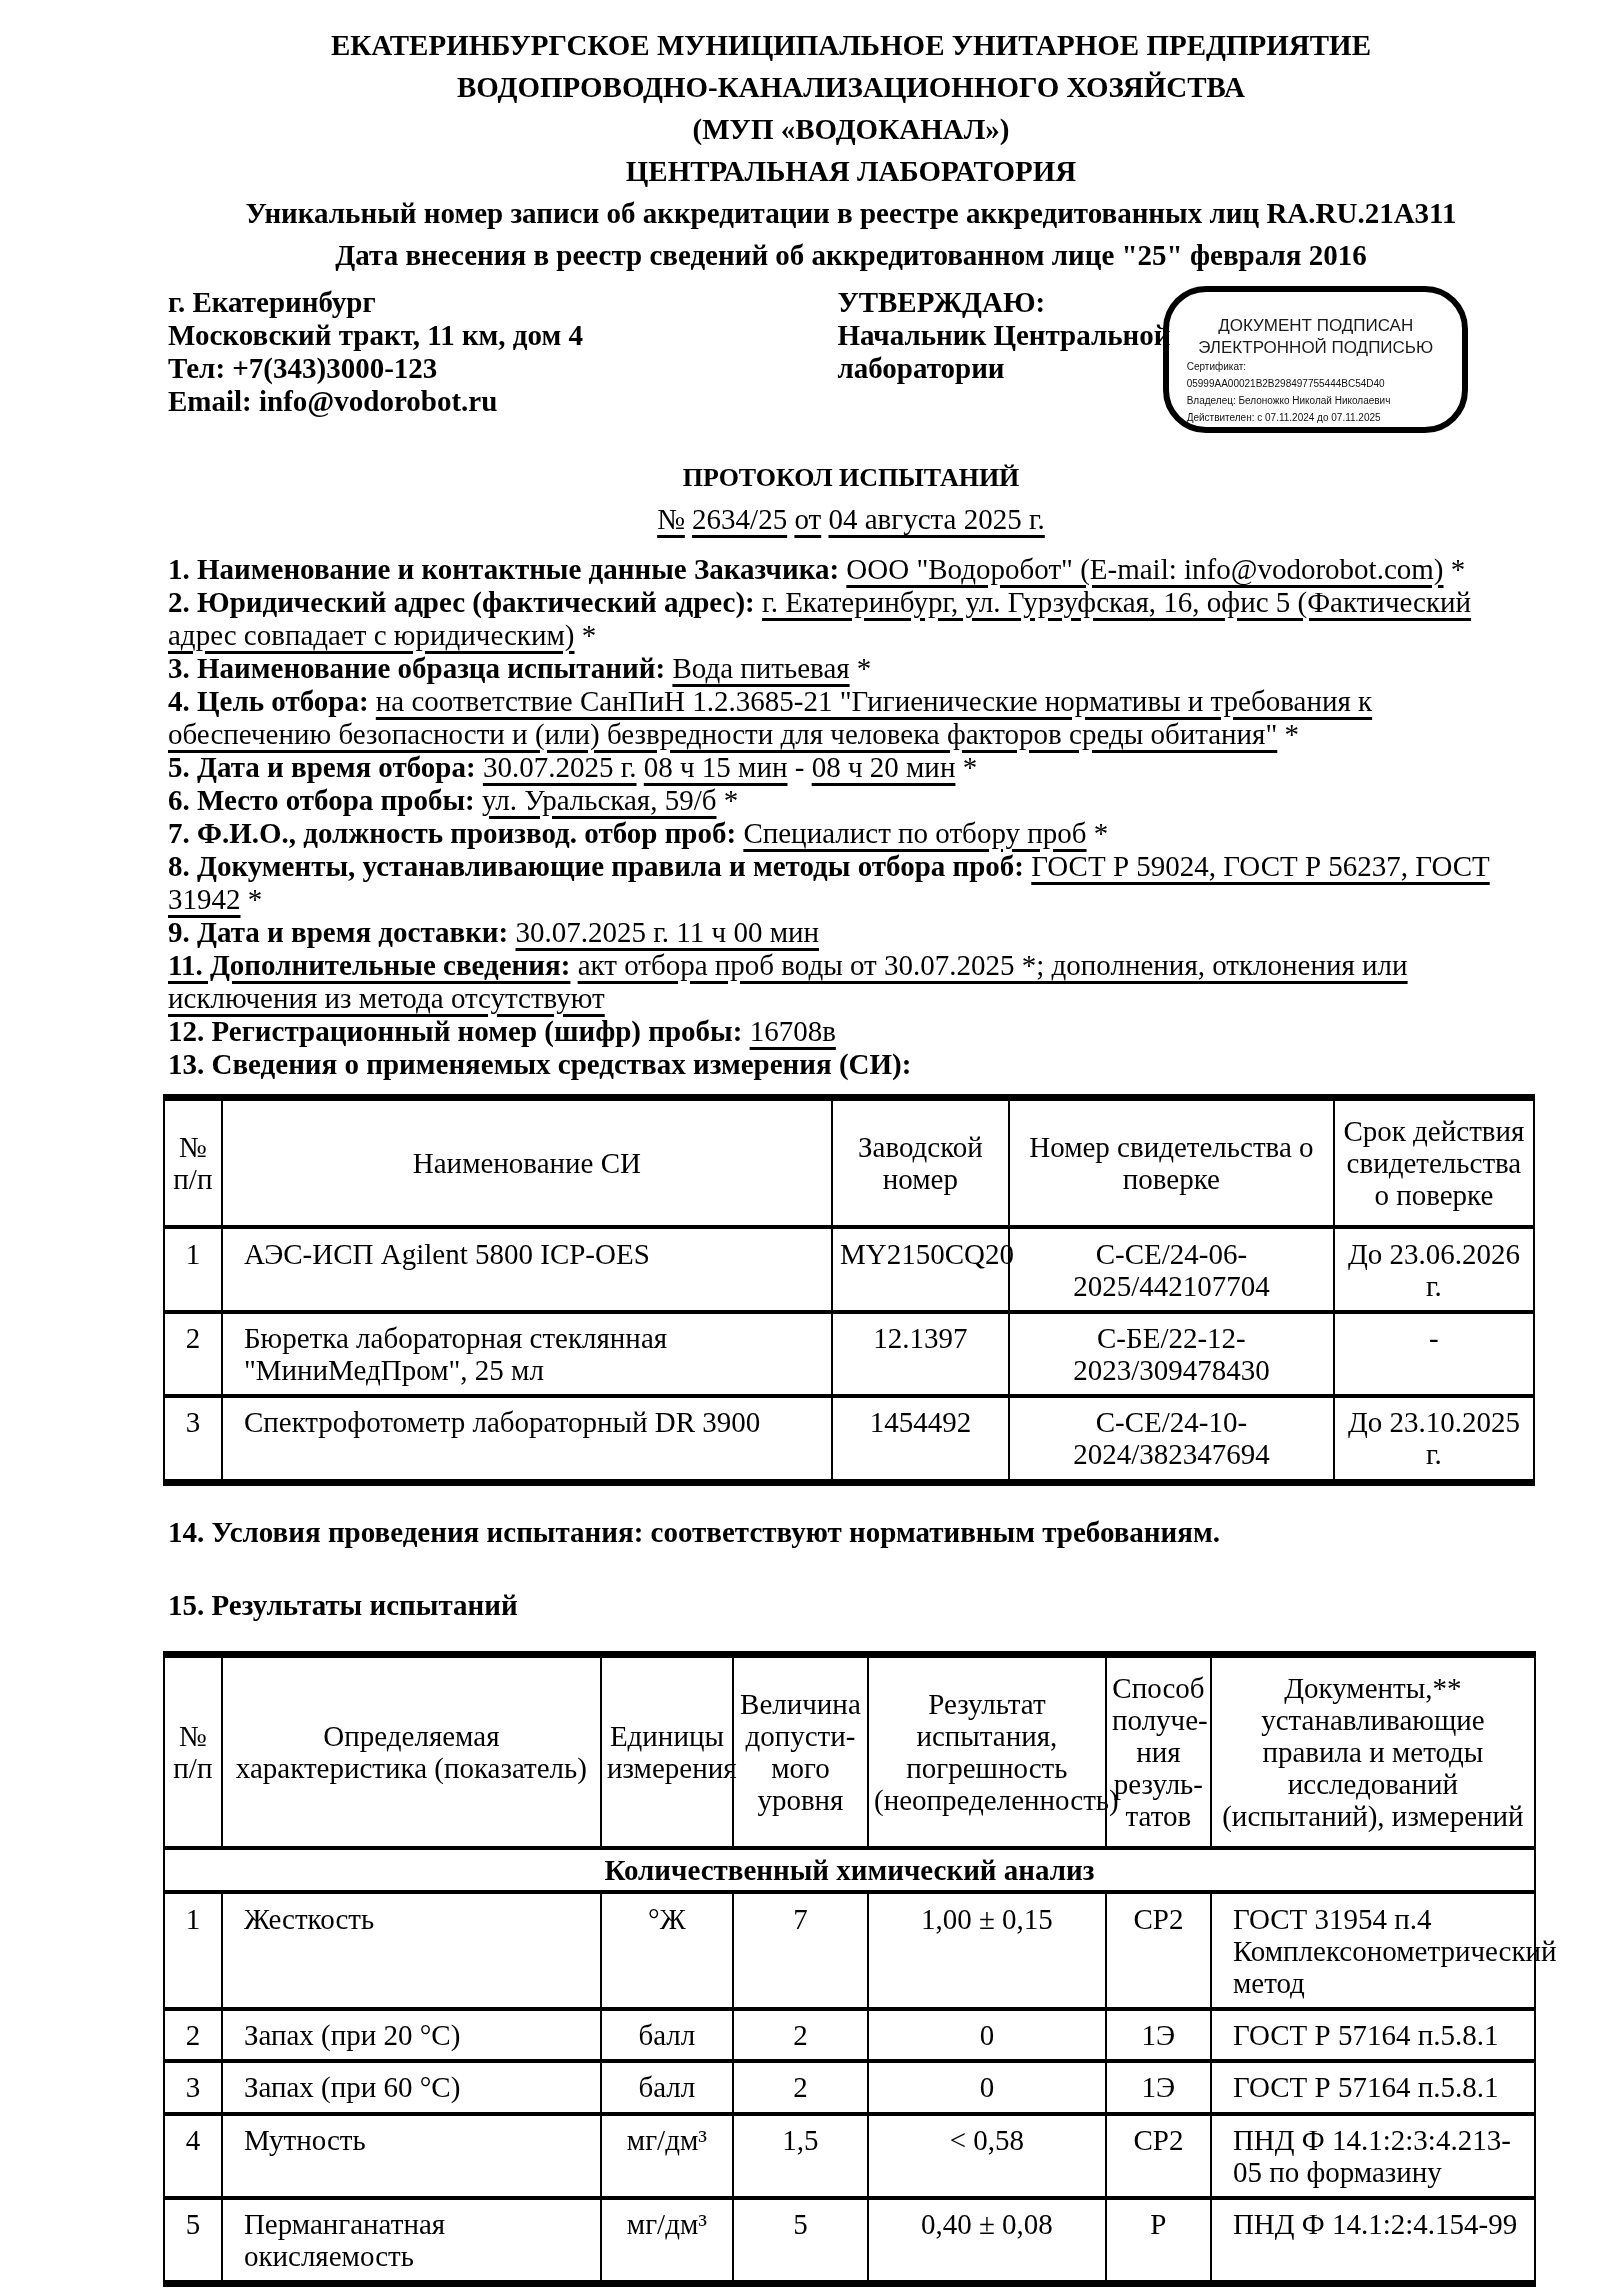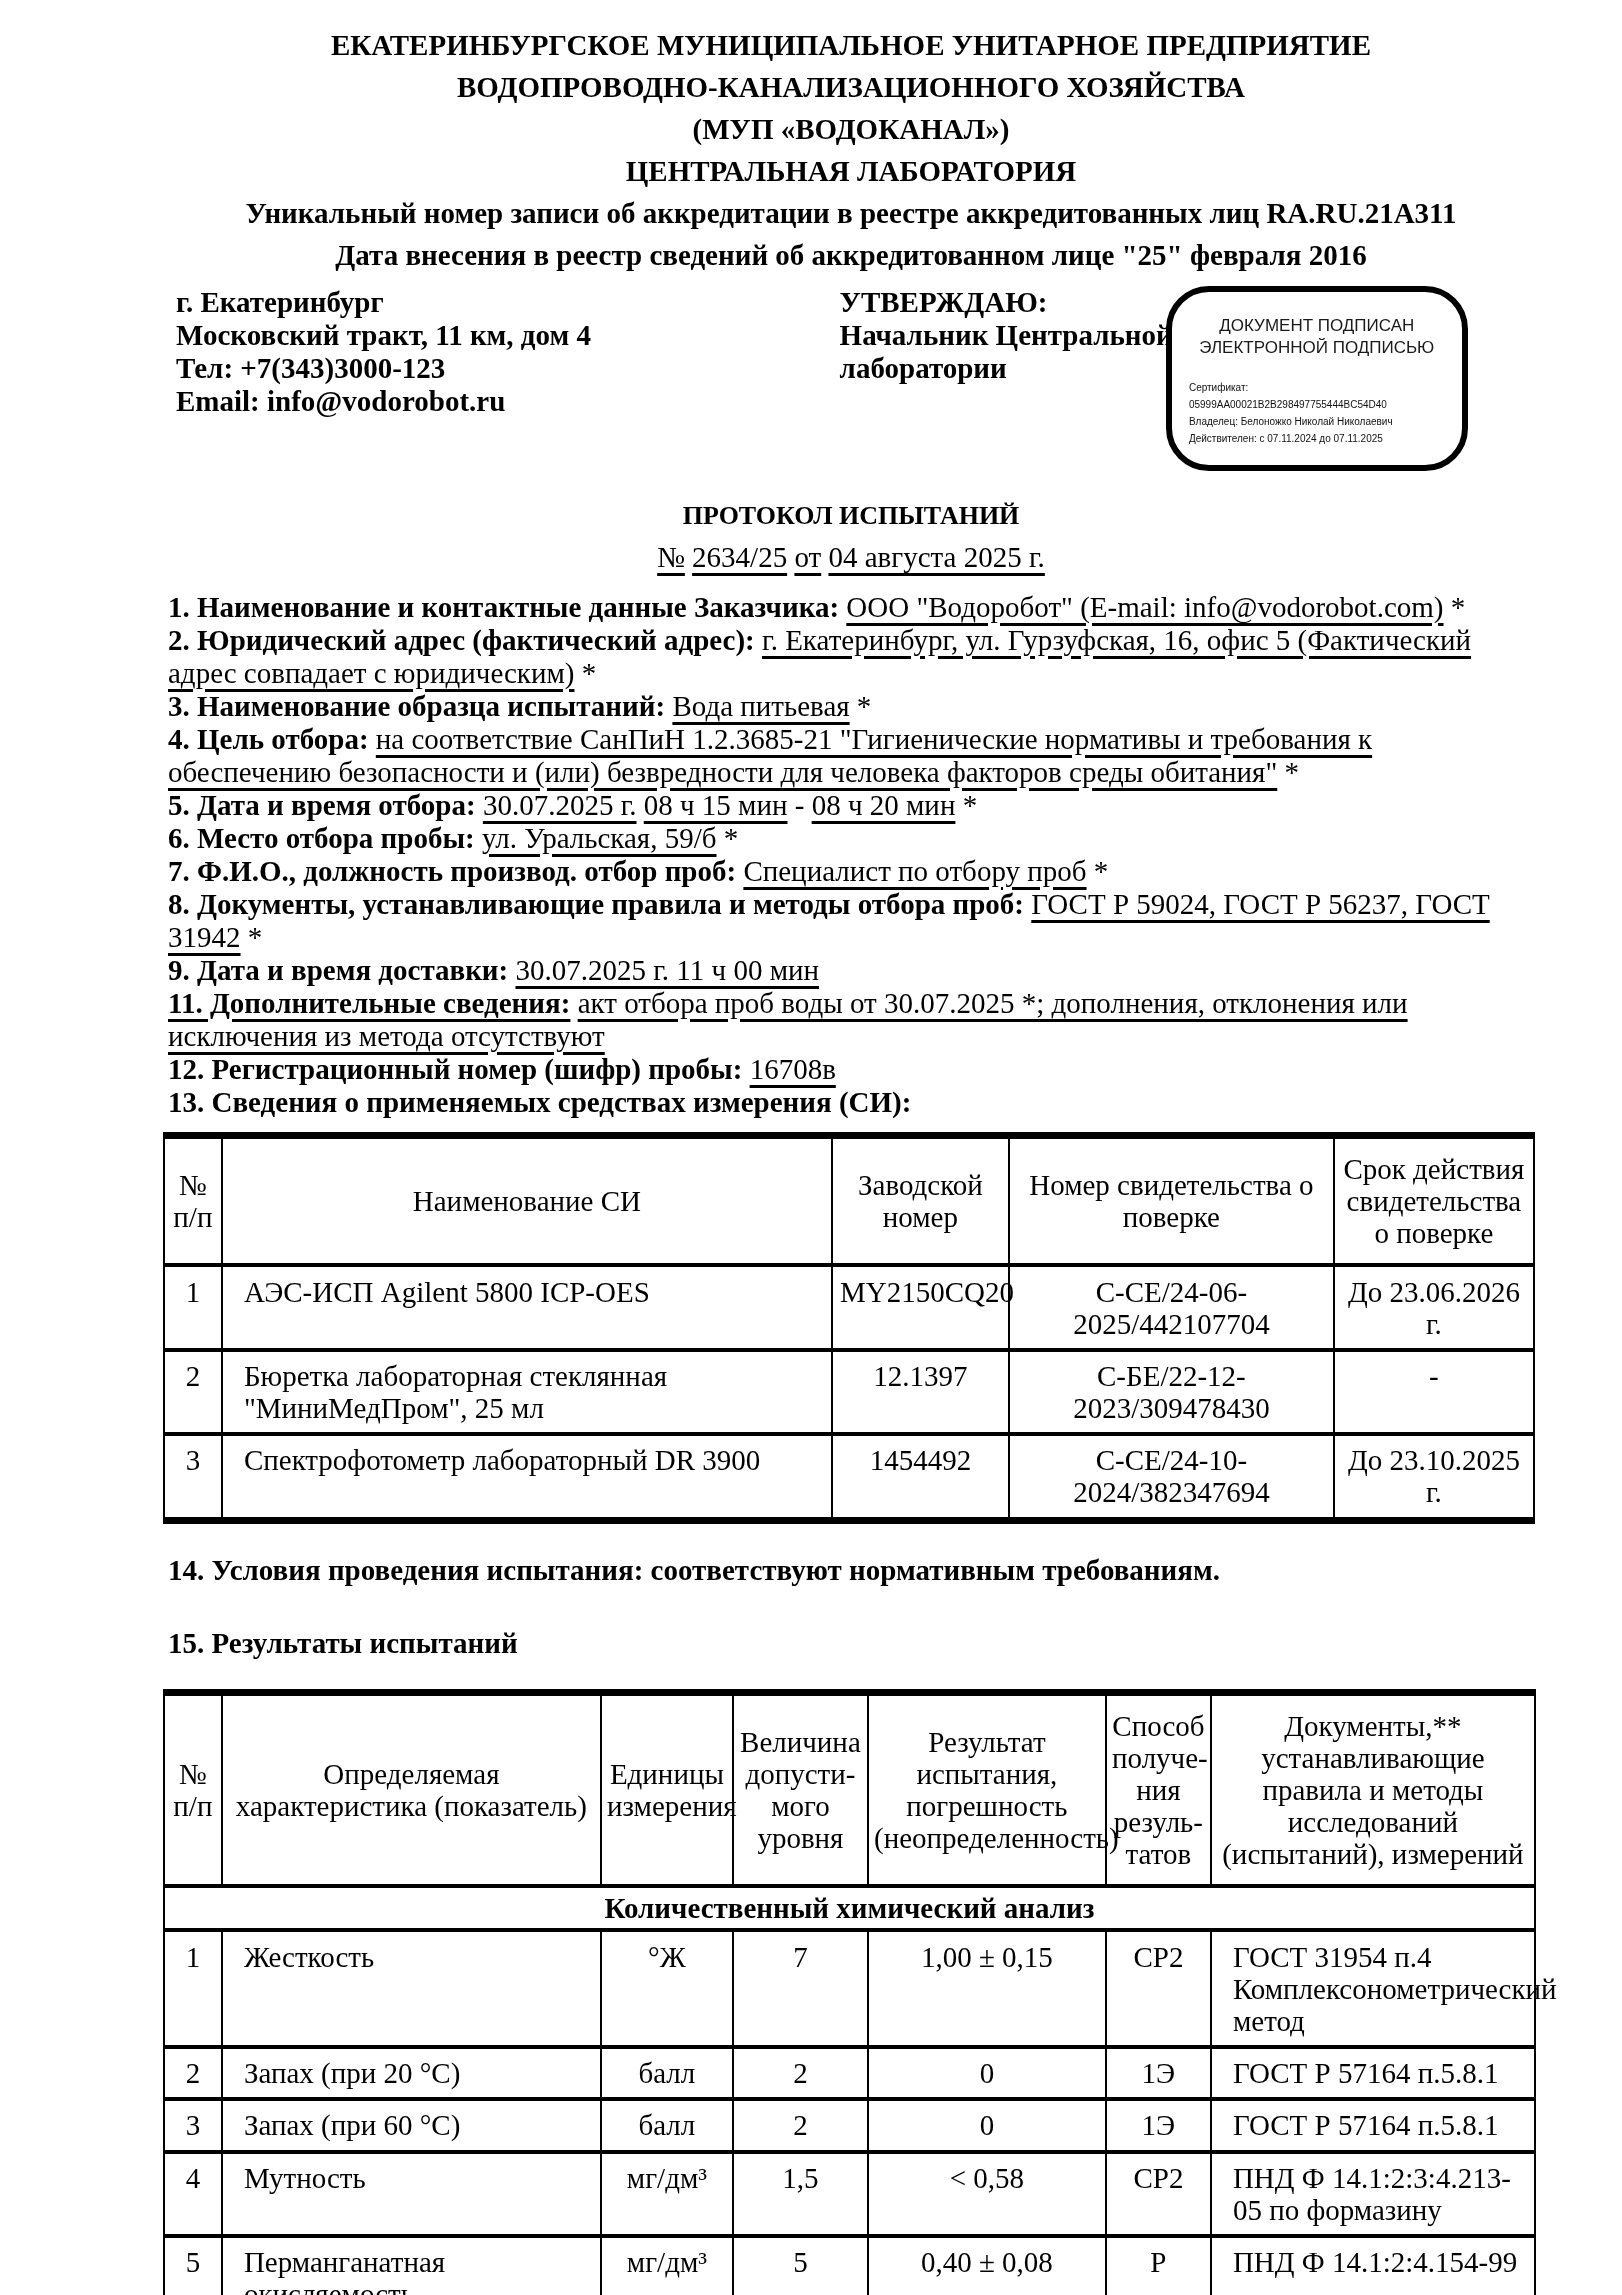--- a/index.html
+++ b/index.html
@@ -9,26 +9,26 @@
     padding:19.4px 89px 15.3px 168px;
     background:#fff;color:#000;
     font-family:"Liberation Serif","DejaVu Serif",serif;
     font-size:29px;line-height:33px;
   }
   
   .org-header{text-align:center;font-weight:bold;line-height:32px;}
   .org-header div{margin:10px;}
   
   .top-row{display:flex;margin-top:14.3px;align-items:flex-start;}
-  .contacts{width:673px;font-weight:bold;margin-left:8px;}
+  .contacts{width:673px;font-weight:bold;}
   .approval{width:326px;font-weight:bold;}
   .approval div{white-space:nowrap;}
   .stamp{
     margin-left:auto;margin-right:66px;
-    width:306px;height:185px;box-sizing:border-box;
+    width:306px;height:147px;box-sizing:border-box;
     border:6.6px solid #000;border-radius:43px;
     font-family:"Liberation Sans","DejaVu Sans",sans-serif;
     display:flex;flex-direction:column;justify-content:space-between;
     padding:23.5px 17.3px 17.3px 17.3px;
   }
   .stamp-title{text-align:center;font-size:17px;line-height:21.4px;color:#1a1a1a;}
   .stamp-small{font-size:10px;line-height:17px;color:#111;}
   
   .protocol-title{margin-top:26.5px;text-align:center;font-weight:bold;font-size:26px;line-height:38px;}
   .protocol-number{margin-top:6.1px;text-align:center;}

